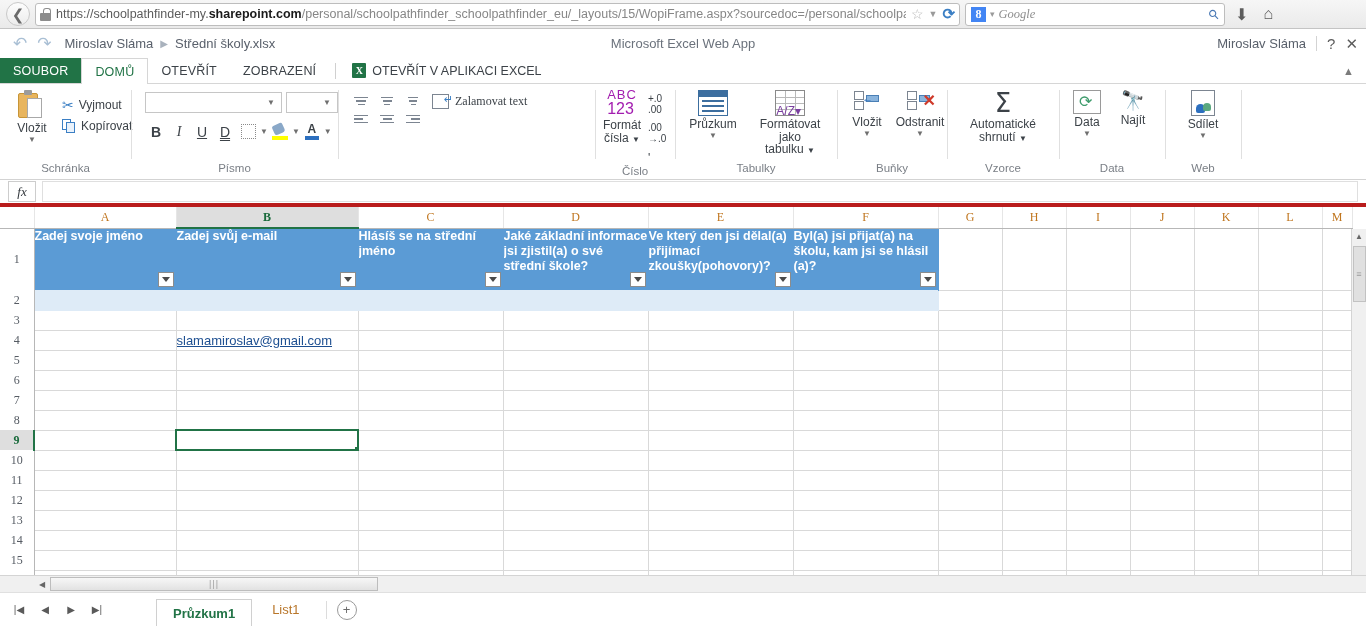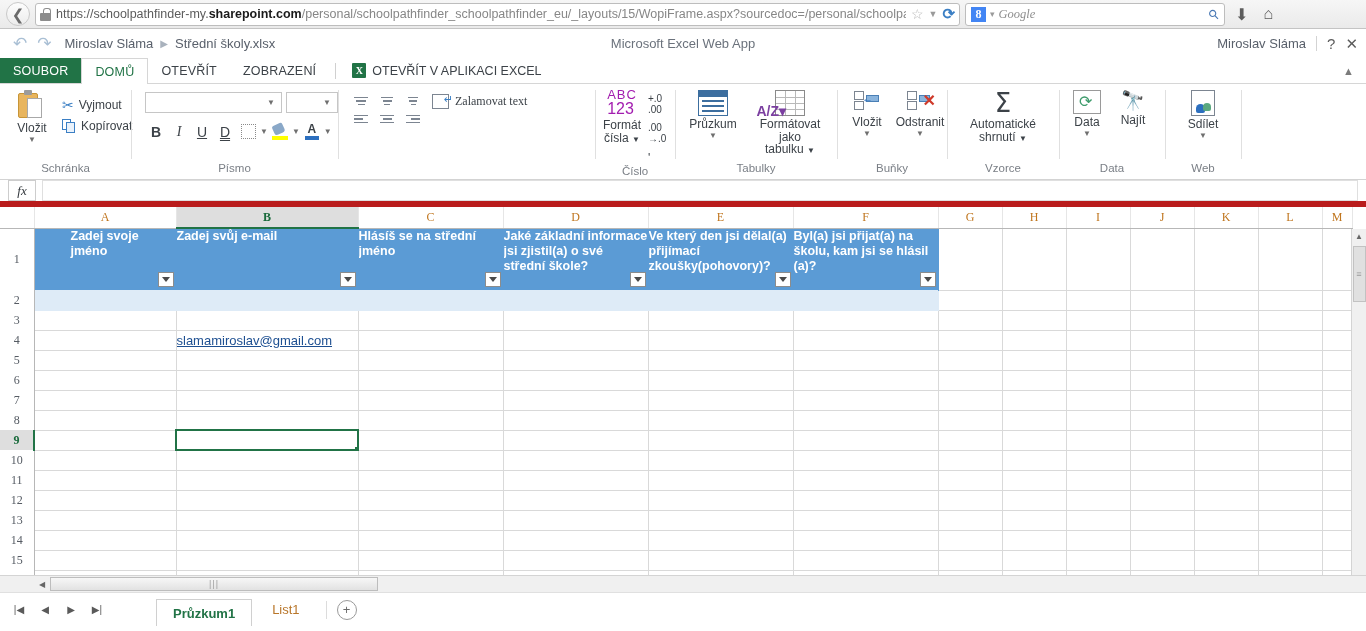--- a/index.html
+++ b/index.html
@@ -217,40 +217,40 @@
   .num-abc { line-height: 14px; font-size: 13px; color: #a21caf; letter-spacing: 1px; }
   .num-small { display: flex; flex-direction: column; gap: 7px; padding-top: 5px; margin-left: 5px; font-size: 10px; color: #3c4248; }
 
   .ico-tbl { width: 30px; height: 26px; border: 1.5px solid #3c6e9f; position: relative; background: #fff; }
   .ico-tbl .hdr { position: absolute; left: 0; top: 0; right: 0; height: 6px; background: #3c6e9f; }
   .ico-tbl .l1, .ico-tbl .l2, .ico-tbl .l3 { position: absolute; left: 3px; right: 3px; height: 2px; background: #3c6e9f; }
   .ico-tbl .l1 { top: 9px; } .ico-tbl .l2 { top: 14px; } .ico-tbl .l3 { top: 19px; }
 
   .ico-tbl2 { width: 30px; height: 26px; border: 1.5px solid #8a8a8a; position: relative; background: #fff; }
   .ico-tbl2 .gx { position: absolute; background: #b9b9b9; }
-  .ico-tbl2 .az { position: absolute; right: 18px; bottom: -1px; font-size: 14px; color: #7b3fa0; font-weight: bold; line-height: 9px;}
+  .ico-tbl2 .az { position: absolute; right: 3px; bottom: -1px; font-size: 12px; color: #7b3fa0; font-weight: normal; line-height: 9px;}
 
   .ico-cell { width: 28px; height: 24px; position: relative; }
   .ico-cell .g { position: absolute; border: 1.3px solid #7c8591; background: #fff; }
   .ico-cell .blu { position: absolute; background: #8ab4dd; border: 1px solid #4a7fb5; }
   .ico-cell .redx { position: absolute; right: -2px; top: 4px; color: #cf3a2a; font-size: 16px; font-weight: bold; line-height: 14px; }
 
   .sigma { font-size: 26px; color: #3c4248; line-height: 26px; font-family: "DejaVu Sans", sans-serif; }
 
   .ico-refresh { width: 28px; height: 24px; border: 1.3px solid #9a9a9a; position: relative; background: #fff; }
   .ico-refresh .arr { position: absolute; left: 5px; top: 3px; font-size: 16px; color: #3f9c6d; line-height: 16px; }
   .ico-binoc { font-size: 19px; color: #4c4c4c; line-height: 22px; }
   .ico-share { width: 24px; height: 26px; border: 1.3px solid #7c8591; background: #fff; position: relative; }
   .ico-share .p1 { position: absolute; left: 4px; bottom: 2px; width: 9px; height: 9px; border-radius: 50% 50% 2px 2px; background: #2c6fbf; }
   .ico-share .p2 { position: absolute; left: 11px; bottom: 4px; width: 8px; height: 8px; border-radius: 50% 50% 2px 2px; background: #5aa87f; }
 
   
   #formula-bar {
     height: 27px; background: #fff; display: flex; align-items: center;
-    padding: 0 8px; gap: 6px; border-bottom: 6px solid #b91c1c;
+    padding: 0 8px; gap: 6px; border-bottom: 4px solid #b91c1c;
   }
   #fx-btn { width: 28px; height: 21px; border: 1px solid #cdcdcd; display: flex; align-items: center; justify-content: center;
             font-family: "Liberation Serif", serif; font-style: italic; font-size: 13px; color: #33383d; background: #fff;}
   #formula-input { flex: 1; height: 21px; border: 1px solid #dfdfdf; background: #fff; }
 
   
   #grid-wrap { position: relative; height: 368px; background: #fff; overflow: hidden; }
   #grid-table { border-collapse: collapse; table-layout: fixed; }
   #grid-table td, #grid-table th { padding: 0; margin: 0; }
 
@@ -675,21 +675,21 @@
           <th class="colhead">I</th>
           <th class="colhead">J</th>
           <th class="colhead">K</th>
           <th class="colhead">L</th>
           <th class="colhead">M</th>
         </tr>
     </thead>
     <tbody id="grid-body">
         <tr>
           <td class="rowhead" style="height: 62px;">1</td>
-          <td class="cell hdrcell" style="height: 62px; padding-left: 36px;"><span>Zadej svoje jméno</span><div class="filter-btn">
+          <td class="cell hdrcell" style="height: 62px;"><span>Zadej svoje jméno</span><div class="filter-btn">
               <span class="tri"></span>
             </div></td>
           <td class="cell hdrcell" style="height: 62px;"><span>Zadej svůj e-mail</span><div class="filter-btn">
               <span class="tri"></span>
             </div></td>
           <td class="cell hdrcell" style="height: 62px;"><span>Hlásíš se na střední jméno</span><div class="filter-btn">
               <span class="tri"></span>
             </div></td>
           <td class="cell hdrcell" style="height: 62px;"><span>Jaké základní informace jsi zjistil(a) o své střední škole?</span><div class="filter-btn">
               <span class="tri"></span>

